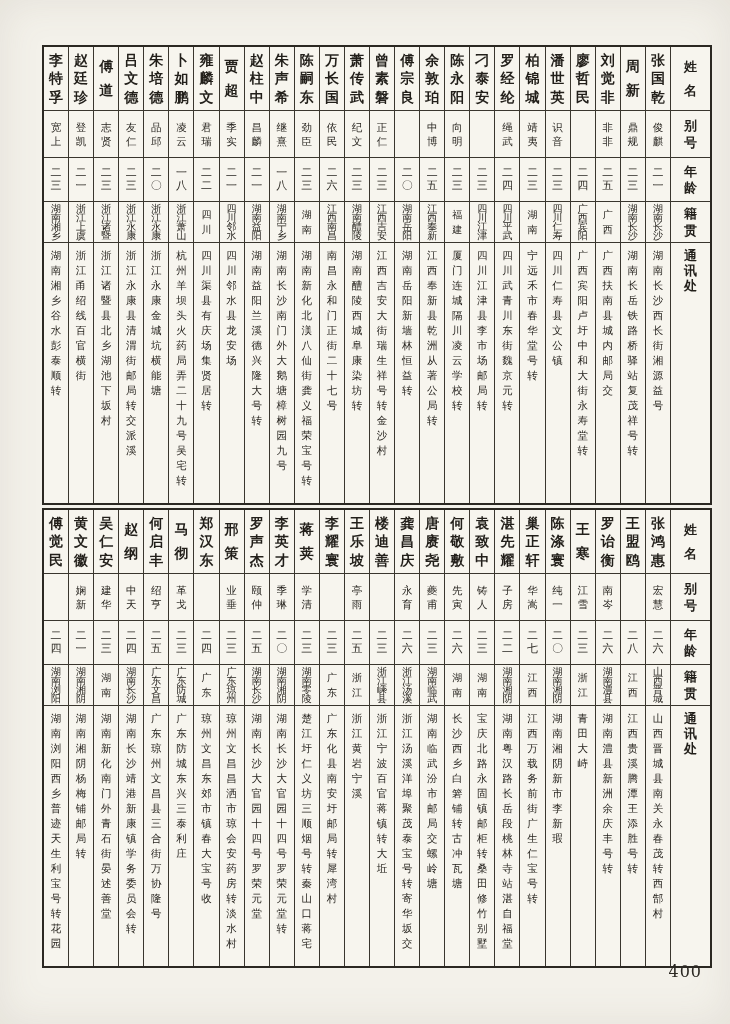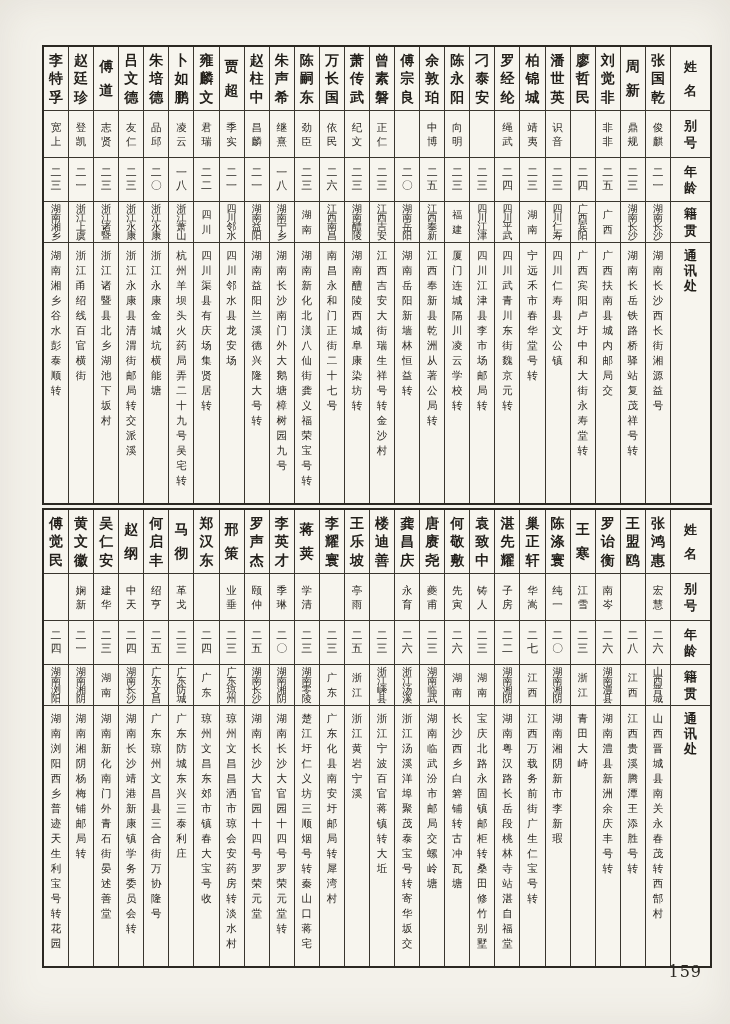--- a/index.html
+++ b/index.html
@@ -1799,14 +1799,14 @@
             <span class="ch">贯</span>
           </div>
           <div class="cell cell-address">
             <span class="ch">通</span>
             <span class="ch">讯</span>
             <span class="ch">处</span>
           </div>
         </div>
       </div>
   </div>
-  <div class="page-number">159</div>
+  <div class="page-number">400</div>
 </div>
 
 </body></html>

